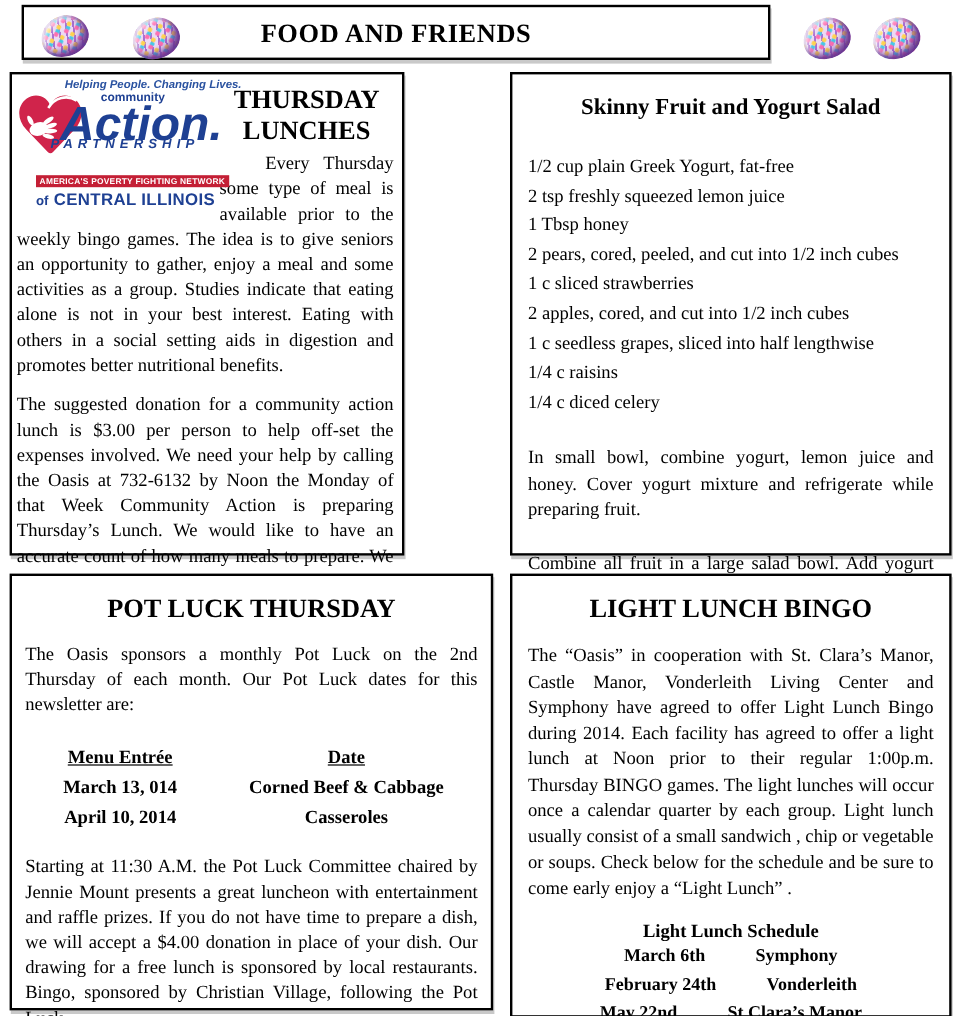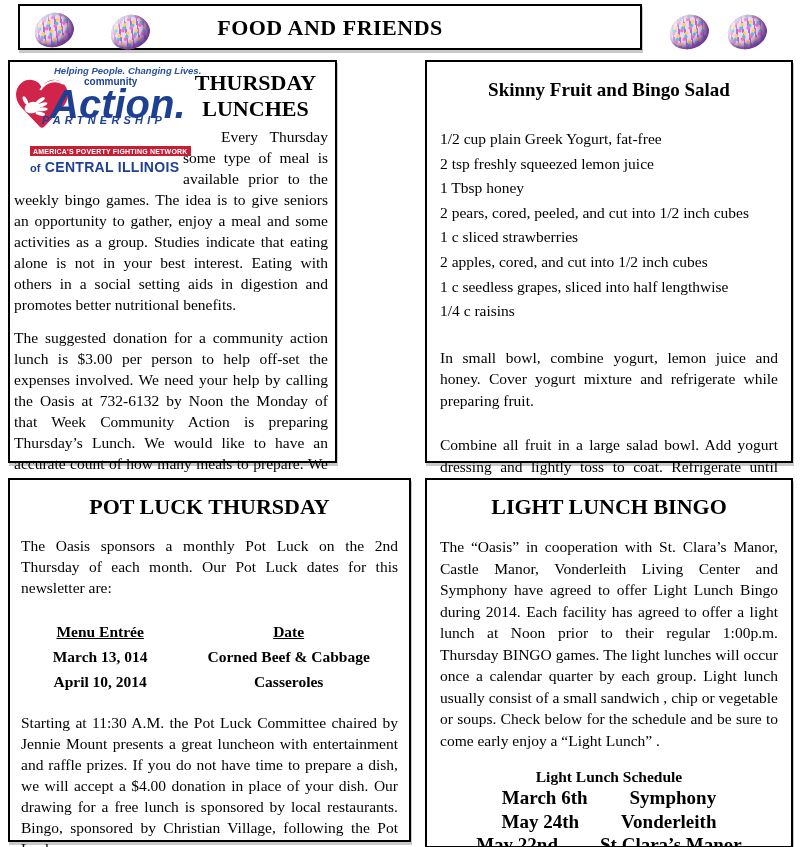--- a/index.html
+++ b/index.html
@@ -132,21 +132,21 @@
     display: grid; grid-template-columns: 42% 58%;
     text-align: center; font-weight: bold; font-size: 15.5px;
     line-height: 25px; margin-top: 21px;
   }
   .pl-grid .underlined { text-decoration: underline; }
   #pl-body { margin-top: 18px; }
 
   
   #llb-body { margin-top: 16px; line-height: 21.5px; font-family: Liberation Serif, serif; }
   .llb-sched-title { text-align: center; font-weight: bold; font-size: 15.5px; margin-top: 17px; }
-  .llb-row { text-align: center; font-weight: bold; font-size: 19px; line-height: 23.5px; }
+  .llb-row { text-align: center; font-weight: bold; font-size: 15px; line-height: 23.5px; }
   .llb-gap { display: inline-block; width: 42px; }
 </style>
 </head>
 <body>
 
 <div class="box" id="header-box">
   <span class="egg" id="egg-1"></span>
   <span class="egg" id="egg-2"></span>
   <div class="header-title">FOOD AND FRIENDS</div>
   <span class="egg" id="egg-3"></span>
@@ -185,30 +185,31 @@
     <div>March 27, 2014</div>
     <div>April 17, 2014</div>
     <div>May 15, 2014</div>
     <div></div>
     <div></div>
     <div>May 29, 2014</div>
   </div>
 </div>
 
 <div class="box" id="box-recipe">
-  <div class="recipe-title">Skinny Fruit and Bingo Salad</div>
+  <div class="recipe-title">Skinny Fruit and Yogurt Salad</div>
   <div class="ingredients">
     <div class="ingredient">1/2 cup plain Greek Yogurt, fat-free</div>
     <div class="ingredient">2 tsp freshly squeezed lemon juice</div>
     <div class="ingredient">1 Tbsp honey</div>
     <div class="ingredient">2 pears, cored, peeled, and cut into 1/2 inch cubes</div>
     <div class="ingredient">1 c sliced strawberries</div>
     <div class="ingredient">2 apples, cored, and cut into 1/2 inch cubes</div>
     <div class="ingredient">1 c seedless grapes, sliced into half lengthwise</div>
     <div class="ingredient">1/4 c raisins</div>
+    <div class="ingredient">1/4 c diced celery</div>
   </div>
   <p class="recipe-step">In small bowl, combine yogurt, lemon juice and honey. Cover yogurt mixture and refrigerate while preparing fruit.</p>
   <p class="recipe-step">Combine all fruit in a large salad bowl.  Add yogurt dressing and lightly toss to coat.  Refrigerate until ready to serve.  For best results, serve salad within 1-2 hrs of preparing.</p>
 </div>
 
 <div class="box" id="box-potluck">
   <div class="section-title">POT LUCK THURSDAY</div>
   <p class="body-text" id="pl-intro">The Oasis sponsors a monthly Pot Luck on the 2nd Thursday of each month.  Our Pot Luck dates for this newsletter are:</p>
   <div class="pl-grid">
     <div><span class="underlined">Menu Entrée</span></div>
@@ -221,16 +222,16 @@
   <p class="body-text" id="pl-body">Starting at 11:30 A.M. the Pot Luck Committee chaired by Jennie Mount presents a great luncheon with entertainment and raffle prizes.  If you do not have time to prepare a dish, we will accept a $4.00 donation in place of your dish.  Our drawing for a free lunch is sponsored by local restaurants.  Bingo, sponsored by Christian Village, following the Pot Luck.</p>
 
 </div>
 
 <div class="box" id="box-bingo">
   <div class="section-title">LIGHT LUNCH BINGO</div>
   <p class="body-text" id="llb-body">The “Oasis” in cooperation with St. Clara’s Manor,  Castle Manor, Vonderleith Living Center and Symphony have agreed to offer Light Lunch Bingo during 2014.  Each facility has agreed to offer a light lunch at Noon prior to their regular 1:00p.m. Thursday  BINGO games.  The light lunches will occur once a calendar quarter by each group.  Light lunch usually consist of a small   sandwich , chip or vegetable or soups.  Check below for the schedule and be sure to come early enjoy a “Light Lunch” .</p>
   <div class="llb-sched-title">Light Lunch Schedule</div>
   <div>
     <div class="llb-row"><span>March 6th</span><span class="llb-gap"></span><span>Symphony</span></div>
-    <div class="llb-row"><span>May 24th</span><span class="llb-gap"></span><span>Vonderleith</span></div>
+    <div class="llb-row"><span>February 24th</span><span class="llb-gap"></span><span>Vonderleith</span></div>
     <div class="llb-row"><span>May 22nd</span><span class="llb-gap"></span><span>St Clara’s Manor</span></div>
   </div>
 </div>
 
 </body></html>

